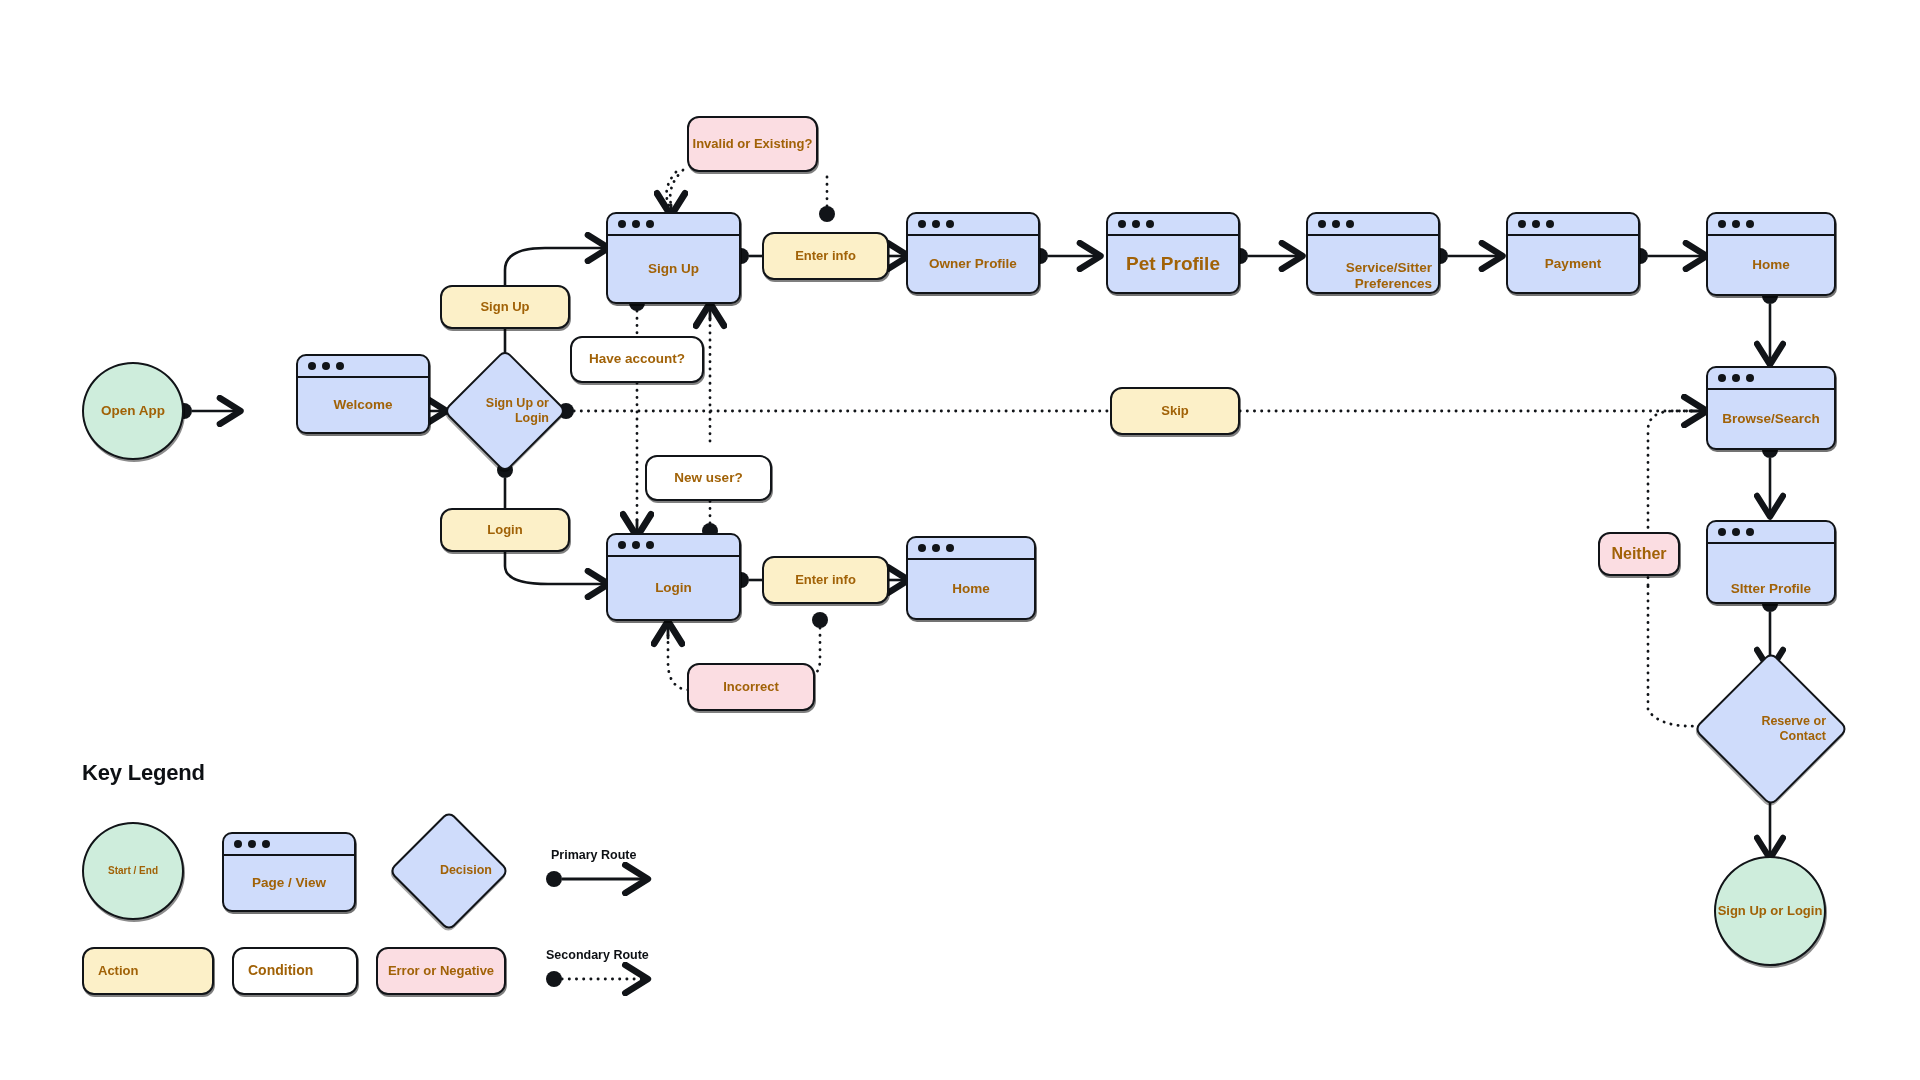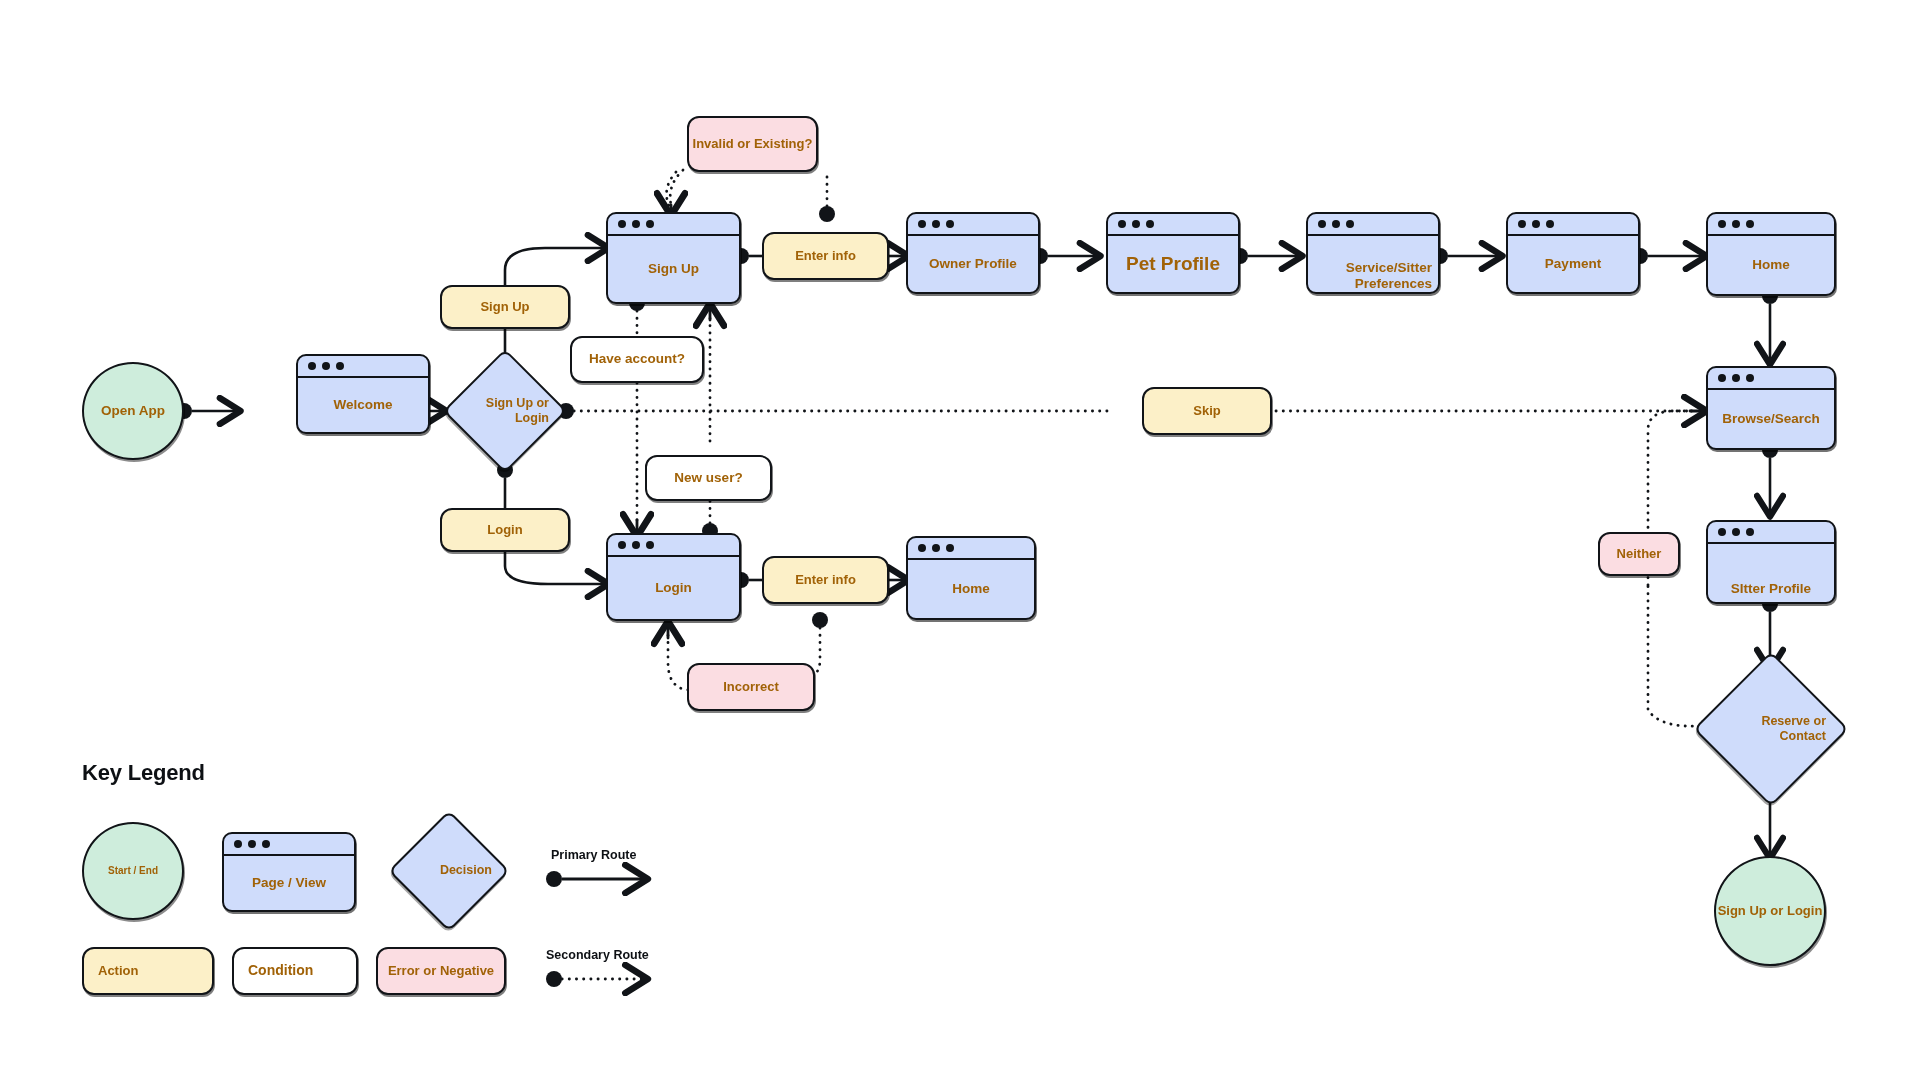--- a/index.html
+++ b/index.html
@@ -342,21 +342,21 @@
     <div class="titlebar">
       <i></i>
       <i></i>
       <i></i>
     </div>
     <div class="body">
         <span>Home</span>
       </div>
   </div>
 
-  <div class="node action" style="left:1110px; top:387px; width:130px; height:48px; font-size:13px;margin-left:32px;">
+  <div class="node action" style="left:1110px; top:387px; width:130px; height:48px; font-size:13px;">
     <span>Skip</span>
   </div>
 
   <div class="node page" style="left:1706px; top:366px; width:130px; height:84px; font-size:13.5px;">
     <div class="titlebar">
       <i></i>
       <i></i>
       <i></i>
     </div>
     <div class="body">
@@ -368,21 +368,21 @@
     <div class="titlebar">
       <i></i>
       <i></i>
       <i></i>
     </div>
     <div class="body">
         <span>SItter Profile</span>
       </div>
   </div>
 
-  <div class="node error" style="left:1598px; top:532px; width:82px; height:44px; font-size:13px;">
+  <div class="node error" style="left:1598px; top:532px; width:82px; height:44px; font-size:16px;">
     <span>Neither</span>
   </div>
 
   <div class="node decision" style="left:1716px; top:674px; width:110px; height:110px; font-size:12.5px;">
     <div class="dia"></div>
     <span class="lbl">Reserve or Contact</span>
   </div>
 
   <div class="node terminal" style="left:1714px; top:856px; width:112px; height:110px; font-size:13px;">
     <span>Sign Up or Login</span>

